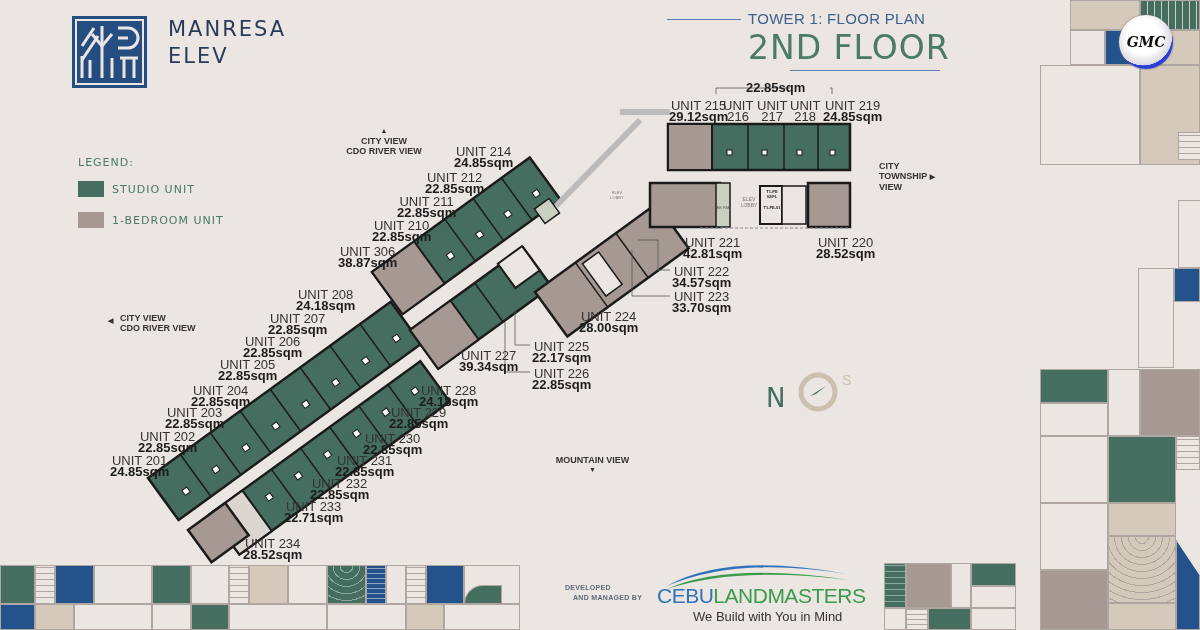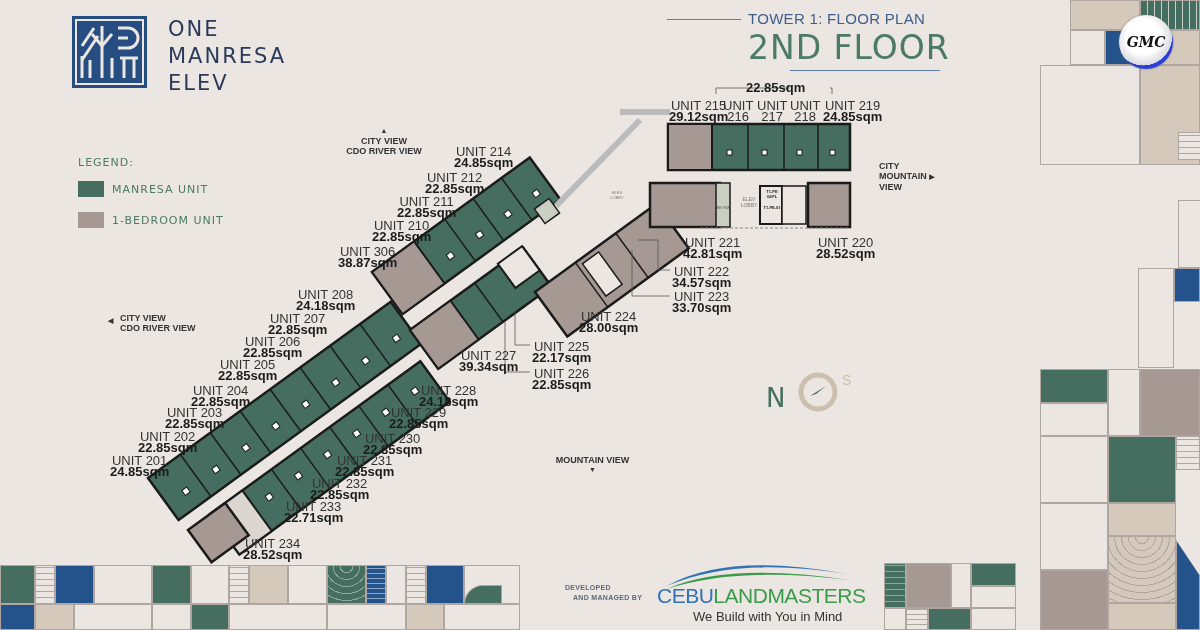--- a/index.html
+++ b/index.html
@@ -45,49 +45,48 @@
         <line x1="40" y1="62" x2="40" y2="42"></line>
       <path d="M46 12 h10 a10 10 0 0 1 0 20 h-10"></path>
         <path d="M46 22 h10"></path>
       <line x1="48" y1="42" x2="66" y2="42"></line>
         <line x1="52" y1="42" x2="52" y2="62"></line>
         <line x1="62" y1="42" x2="62" y2="62"></line>
     </g>
   </svg>
 </div>
 <div class="abs logo-text">
-  <div>ONE</div>
   <div>MANRESA</div>
   <div>ELEV</div>
 </div>
 
 <div class="abs hdr-line1"></div>
 <div class="abs hdr-sub">TOWER 1: FLOOR PLAN</div>
 <div class="abs hdr-title">2ND FLOOR</div>
 <div class="abs hdr-line2"></div>
 
 <div class="abs legend-title">LEGEND:</div>
 <div class="abs legend-sw" style="left:78px;top:181px;background:#456e60;"></div>
-<div class="abs legend-lbl" style="left:112px;top:183px;">MANRESA UNIT</div>
+<div class="abs legend-lbl" style="left:112px;top:183px;">STUDIO UNIT</div>
 <div class="abs legend-sw" style="left:78px;top:212px;background:#a69893;"></div>
 <div class="abs legend-lbl" style="left:112px;top:214px;">1-BEDROOM UNIT</div>
 
 <div class="abs view" style="left:334px;top:126px;width:100px;">
   <div style="font-size:7px;">▲</div>
   <div>CITY VIEW</div>
     <div>CDO RIVER VIEW</div>
 </div>
 <div class="abs view" style="left:108px;top:313px;text-align:left;">
   <span class="abs" style="left:0;top:3px;font-size:7px;">◀</span>
   <div style="padding-left:12px;">CITY VIEW</div>
   <div style="padding-left:12px;">CDO RIVER VIEW</div>
 </div>
 <div class="abs view" style="left:879px;top:161px;text-align:left;">
   <div>CITY</div>
-  <div><span>MOUNTAIN</span> <span style="font-size:7px;">▶</span></div>
+  <div><span>TOWNSHIP</span> <span style="font-size:7px;">▶</span></div>
   <div>VIEW</div>
 </div>
 <div class="abs view" style="left:545px;top:455px;width:95px;">
   <div>MOUNTAIN VIEW</div>
   <div style="font-size:7px;">▼</div>
 </div>
 
 <div class="abs" style="left:0;top:0;width:1200px;height:630px;">
   <svg width="1200" height="630" style="position:absolute;left:0;top:0;">
 

